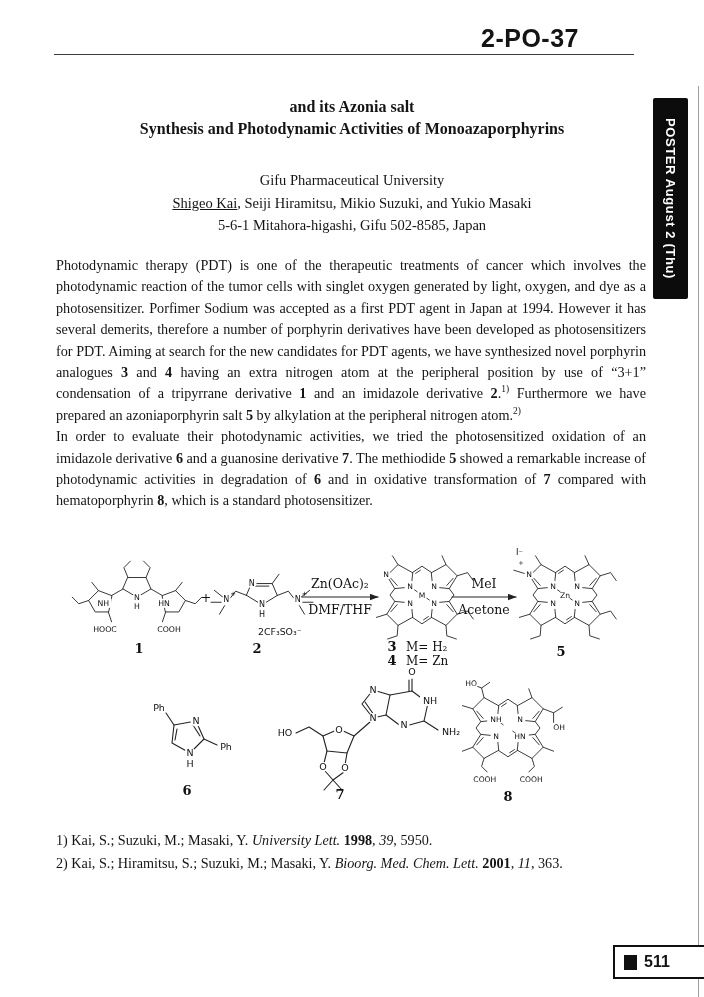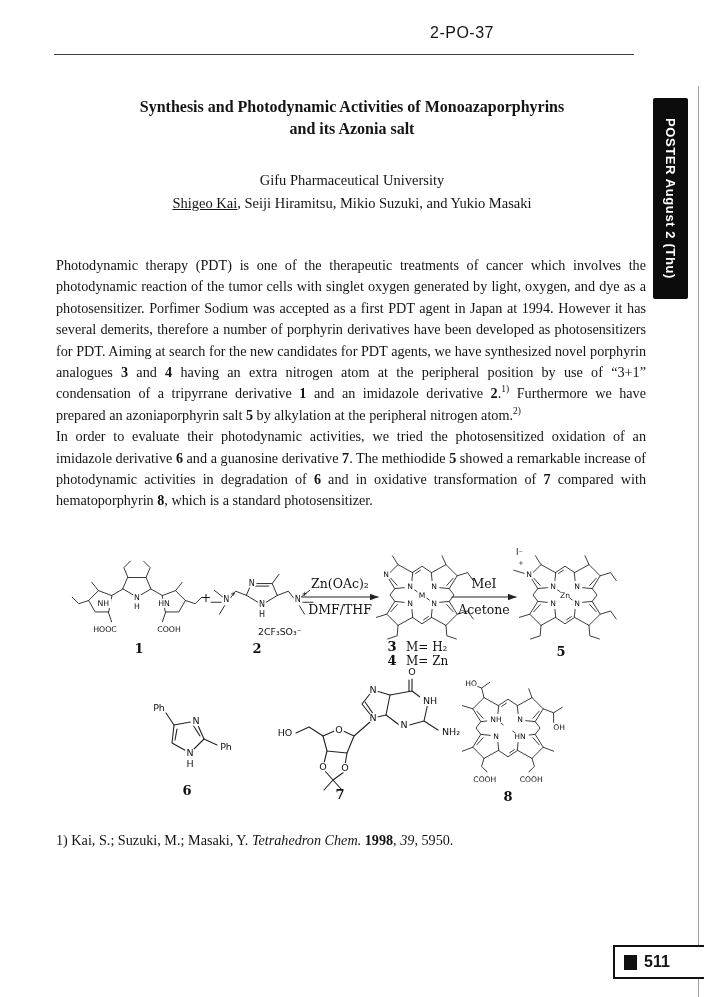--- a/index.html
+++ b/index.html
@@ -1,22 +1,22 @@
 <!DOCTYPE html>
 <html><head>
 <meta charset="utf-8">
 <style>
   html,body{margin:0;padding:0;background:#e8e8e8;}
   .page{
     position:relative;width:704px;height:997px;background:#ffffff;
     overflow:hidden;font-family:"Liberation Serif",serif;color:#141414;
   }
   .header-code{
-    position:absolute;top:24px;left:430px;width:200px;text-align:left;
-    font-family:"Liberation Sans",sans-serif;font-weight:normal;font-size:16px;letter-spacing:.5px;
+    position:absolute;top:24px;left:430px;width:200px;text-align:center;
+    font-family:"Liberation Sans",sans-serif;font-weight:bold;font-size:25px;letter-spacing:.5px;
   }
   .header-rule{position:absolute;top:54px;left:54px;width:580px;border-top:1.7px solid #3c3c3c;}
   .edge-line{position:absolute;left:698px;top:86px;width:1px;height:911px;background:#9f9f9f;}
   .side-tab{
     position:absolute;left:653px;top:98px;width:35px;height:201px;background:#0c0c0c;
     border-radius:2px;display:flex;align-items:center;justify-content:center;
   }
   .side-tab span{
     writing-mode:vertical-rl;color:#fff;font-family:"Liberation Sans",sans-serif;
     font-weight:bold;font-size:13px;letter-spacing:.6px;white-space:nowrap;
@@ -55,27 +55,28 @@
 
   <div class="header-code">2-PO-37</div>
   <div class="header-rule"></div>
   <div class="edge-line"></div>
 
   <div class="side-tab">
     <span>POSTER August 2 (Thu)</span>
   </div>
 
   <div class="title-block">
+    <div>and its Azonia salt</div>
     <div>Synthesis and Photodynamic Activities of Monoazaporphyrins</div>
-    <div>and its Azonia salt</div>
   </div>
 
   <div class="byline">
     <div>Gifu Pharmaceutical University</div>
     <div><span style="text-decoration: underline;">Shigeo Kai</span><span>, Seiji Hiramitsu, Mikio Suzuki, and Yukio Masaki</span></div>
+    <div>5-6-1 Mitahora-higashi, Gifu 502-8585, Japan</div>
   </div>
 
   <div class="abstract">
     <p><span>Photodynamic therapy (PDT) is one of the therapeutic treatments of cancer which involves the photodynamic reaction of the tumor cells with singlet oxygen generated by light, oxygen, and dye as a photosensitizer. Porfimer Sodium was accepted as a first PDT agent in Japan at 1994. However it has several demerits, therefore a number of porphyrin derivatives have been developed as photosensitizers for PDT. Aiming at search for the new candidates for PDT agents, we have synthesized novel porphyrin analogues </span><span style="font-weight: bold;">3</span><span> and </span><span style="font-weight: bold;">4</span><span> having an extra nitrogen atom at the peripheral position by use of “3+1” condensation of a tripyrrane derivative </span><span style="font-weight: bold;">1</span><span> and an imidazole derivative </span><span style="font-weight: bold;">2</span><span>.</span><sup>1)</sup><span> Furthermore we have prepared an azoniaporphyrin salt </span><span style="font-weight: bold;">5</span><span> by alkylation at the peripheral nitrogen atom.</span><sup>2)</sup></p>
     <p><span>In order to evaluate their photodynamic activities, we tried the photosensitized oxidation of an imidazole derivative </span><span style="font-weight: bold;">6</span><span> and a guanosine derivative </span><span style="font-weight: bold;">7</span><span>. The methiodide </span><span style="font-weight: bold;">5</span><span> showed a remarkable increase of photodynamic activities in degradation of </span><span style="font-weight: bold;">6</span><span> and in oxidative transformation of </span><span style="font-weight: bold;">7</span><span> compared with hematoporphyrin </span><span style="font-weight: bold;">8</span><span>, which is a standard photosensitizer.</span></p>
   </div>
 
   <div class="scheme-wrap">
   <svg width="630" height="275" viewBox="0 0 630 275" xmlns="http://www.w3.org/2000/svg">
     <defs>
@@ -249,21 +250,22 @@
       <rect class="wrect" x="4" y="6" width="22" height="11"></rect>
       <text class="atom" x="15" y="14">HN</text>
       <text class="atom" x="-29" y="67">COOH</text>
       <text class="atom" x="29" y="67">COOH</text>
     </g>
     <text class="cnum" x="468" y="258">8</text>
   </svg>
   </div>
 
   <div class="refs">
-    <div><span>1) Kai, S.; Suzuki, M.; Masaki, Y. </span><span style="font-style: italic;">Tetrahedron Chem.</span><span> </span><span style="font-weight: bold;">1998</span><span>, </span><span style="font-style: italic; text-align: right;">39</span><span>, 5950.</span></div>
+    <div><span>1) Kai, S.; Suzuki, M.; Masaki, Y. </span><span style="font-style: italic;">University Lett.</span><span> </span><span style="font-weight: bold;">1998</span><span>, </span><span style="font-style: italic; text-align: right;">39</span><span>, 5950.</span></div>
+    <div><span>2) Kai, S.; Hiramitsu, S.; Suzuki, M.; Masaki, Y. </span><span style="font-style: italic;">Bioorg. Med. Chem. Lett.</span><span> </span><span style="font-weight: bold;">2001</span><span>, </span><span style="font-style: italic;">11</span><span>, 363.</span></div>
   </div>
 
   <div class="page-box">
     <span class="sq"></span>
     <span class="num">511</span>
   </div>
 
 </div>
 
 </body></html>

